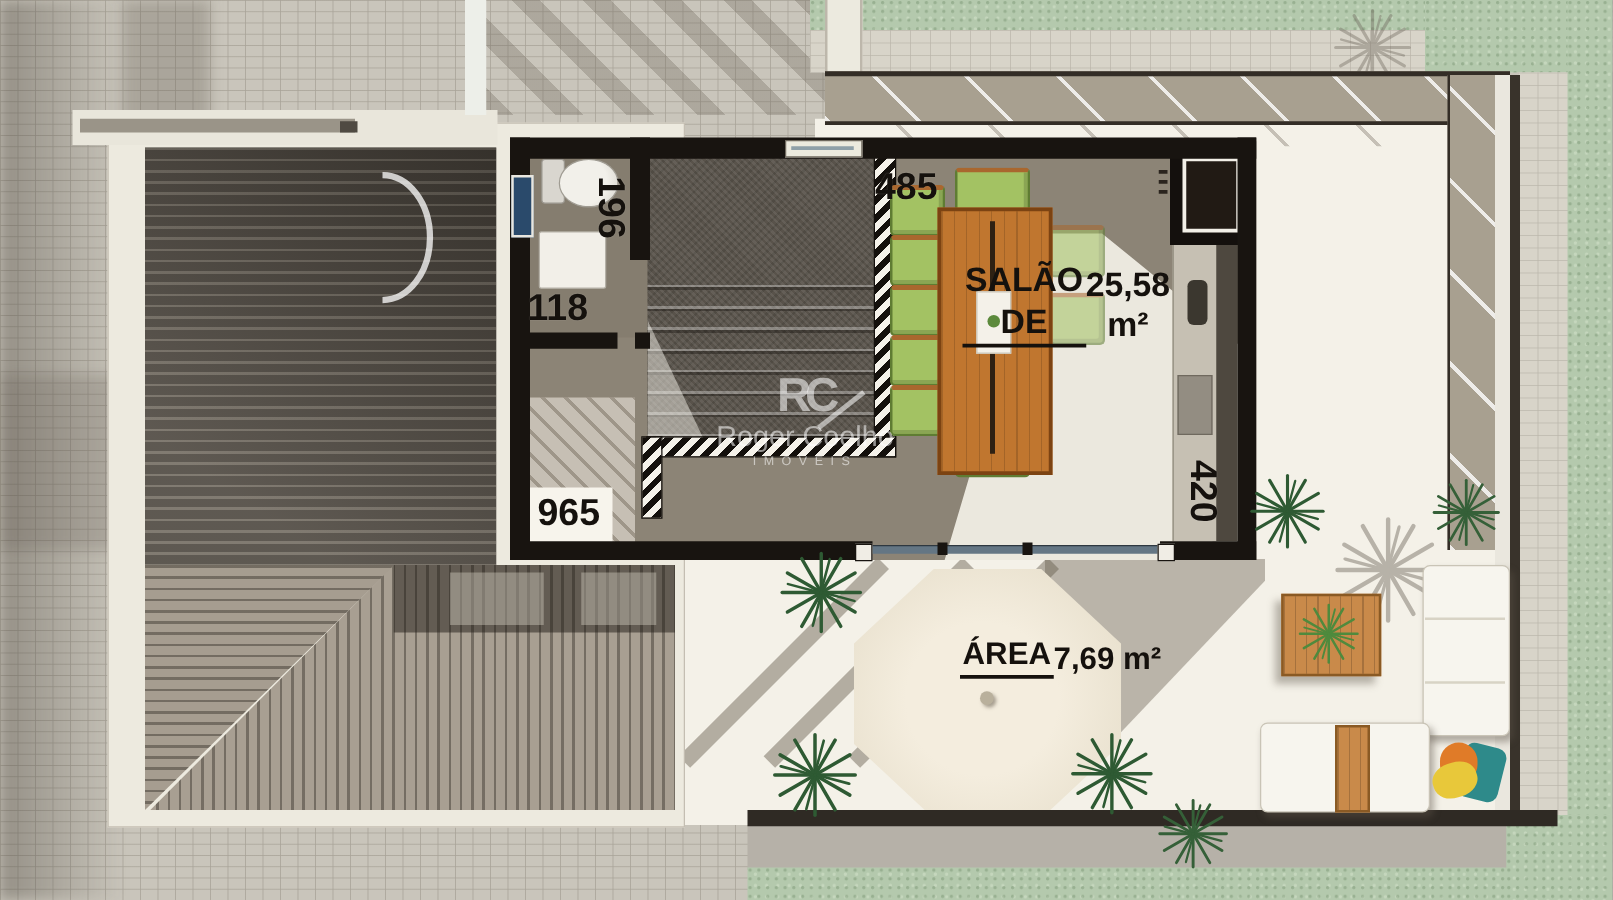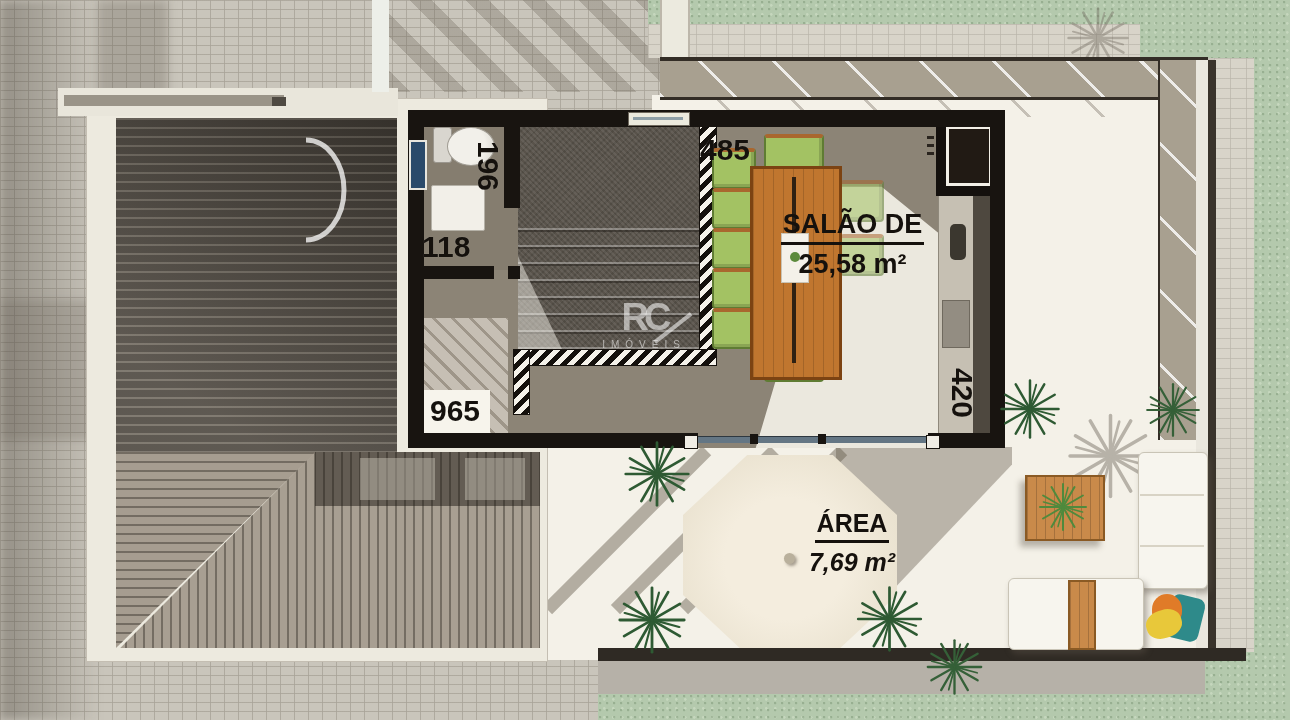--- a/index.html
+++ b/index.html
@@ -50,21 +50,21 @@
     repeating-linear-gradient(90deg, rgba(0,0,0,.15) 0 1px, transparent 1px 10px);
     border:3px solid #7c4312;}
   .wood-h{background-color:#c98a4a;background-image:
     repeating-linear-gradient(90deg, rgba(0,0,0,.18) 0 1px, transparent 1px 9px);
     border:2px solid #8a5a24;}
   .sofa{background:#f7f5ee;border:1px solid #c9c4b6;border-radius:6px;
     box-shadow:3px 4px 6px rgba(90,82,70,.45);}
   
   .dim{font-weight:700;font-size:30px;color:#15110d;letter-spacing:0px;
     text-shadow:0 0 1px rgba(255,255,255,.3);white-space:nowrap;}
-  .room-label{display:flex;flex-direction:column;align-items:center;
+  .room-label{display:flex;align-items:center;
     color:#15110d;font-weight:700;text-align:center;line-height:1.22;}
   .room-label .ul{border-bottom:3px solid #15110d;padding:0 2px 1px 2px;}
   .vtext{transform:rotate(90deg);transform-origin:center;display:block;}
   .shadow-soft{filter:blur(5px);}
   .watermark{color:rgba(255,255,255,.55);text-align:center;line-height:1;}
 </style>
 </head>
 <body>
 
 <svg style="position:absolute;width:0;height:0">
@@ -258,22 +258,23 @@
   <div class="abs" style="left:940px;top:350px;width:44px;height:86px;display:flex;align-items:center;justify-content:center;">
     <span class="dim vtext">420</span>
   </div>
 
   <div class="abs room-label" style="left:770px;top:208px;width:165px;font-size:27px;">
     <span class="ul">SALÃO DE</span>
     <span style="margin-top:3px;">25,58 m²</span>
   </div>
   <div class="abs room-label" style="left:768px;top:508px;width:168px;font-size:25px;">
     <span class="ul">ÁREA</span>
-    <span style="margin-top:4px;font-style:italic;">7,69 m²</span>
+    <span style="margin-top:4px;">7,69 m²</span>
   </div>
 
   <div class="abs watermark" style="left:544px;top:298px;width:200px;">
     <div style="font-size:38px;font-weight:800;letter-spacing:-5px;position:relative;">RC</div>
     <div class="abs" style="left:106px;top:28px;width:46px;height:4px;background:rgba(255,255,255,.55);transform:rotate(-38deg);"></div>
+    <div style="font-size:23px;margin-top:2px;">Roger Coelho</div>
     <div style="font-size:10px;letter-spacing:6px;margin-top:4px;">IMÓVEIS</div>
   </div>
 
 </div>
 
 </body></html>

